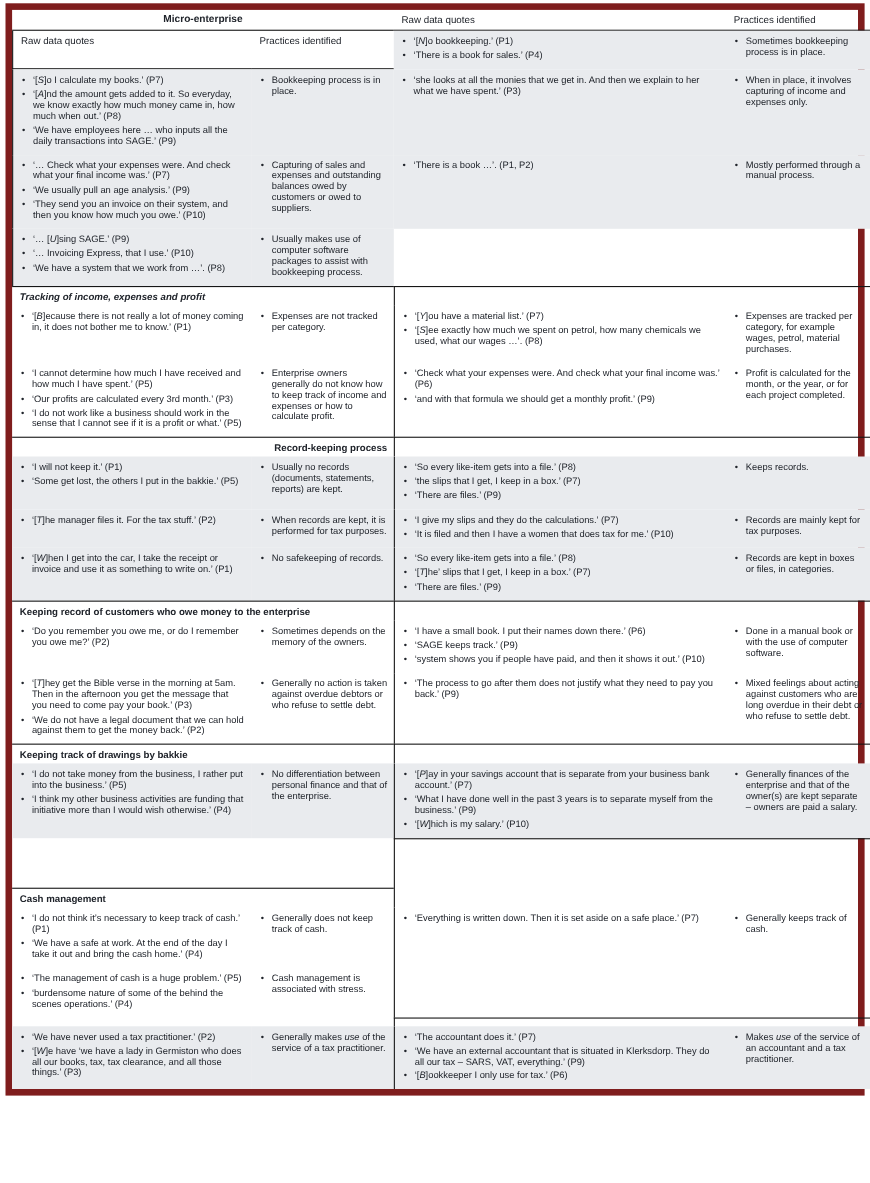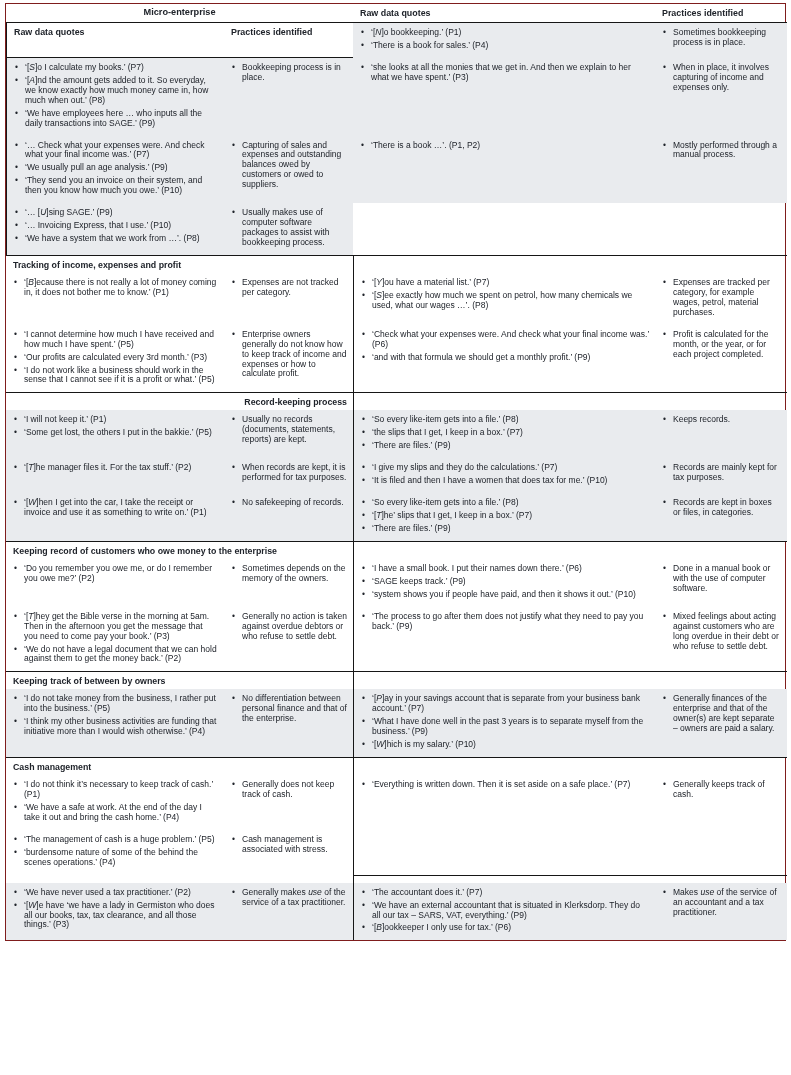--- a/index.html
+++ b/index.html
@@ -10,33 +10,33 @@
     -webkit-font-smoothing:antialiased;
   }
   .page{padding:3px 5px 0 5px;}
   .box-title{
     font-size:9.5px;font-weight:bold;color:#1d2a38;
     padding:1px 0 3px 1px;letter-spacing:0.1px;
   }
   .tbl{
     display:grid;
     grid-template-columns:218px 129px 302px 132px;
-    border:1px solid #7f1d1d;
+    border:6px solid #7f1d1d;
     background:#ffffff;
     width:781px;box-sizing:border-box;
   }
   .c{box-sizing:border-box;min-width:0;}
   .dv{border-left:1px solid #161616;}
   
   .hhead{
     text-align:center;font-weight:bold;font-size:9.2px;
     padding:3px 6px 3px 6px;border-bottom:1px solid #161616;
   }
   .chead{
-    font-weight:bold;font-size:8.9px;
+    font-weight:normal;font-size:8.9px;
     padding:4px 6px 4px 7px;border-bottom:1px solid #161616;
   }
   
   .sh-left,.sh-right{border-top:1px solid #161616;padding:4px 6px 3px 7px;}
   .sh{font-weight:bold;font-size:8.8px;}
   
   .q,.p{padding:5px 6px 7px 7px;}
   .shade{background:#e9ebee;}
   .blist{margin:0;padding:0;list-style:none;font-size:8.5px;line-height:1.17;}
   .blist li{position:relative;padding-left:11px;}
@@ -128,21 +128,21 @@
           <li><span class="bu">•</span>‘… [<i>U</i>]sing SAGE.’ (P9)</li>
           <li><span class="bu">•</span>‘… Invoicing Express, that I use.’ (P10)</li>
           <li><span class="bu">•</span>‘We have a system that we work from …’. (P8)</li>
         </ul>
       </div>
       <div class="c p shade">
         <ul class="blist">
           <li><span class="bu">•</span>Usually makes use of computer software packages to assist with bookkeeping process.</li>
         </ul>
       </div>
-      <div class="c sh-left" style="grid-column: 1 / 3;">
+      <div class="c sh-left" style="grid-column: 1 / 3; font-style: italic;">
         <div class="sh">Tracking of income, expenses and profit</div>
       </div>
       <div class="c sh-right dv" style="grid-column: 3 / 5;"></div>
       <div class="c q">
         <ul class="blist">
           <li><span class="bu">•</span>‘[<i>B</i>]ecause there is not really a lot of money coming in, it does not bother me to know.’ (P1)</li>
         </ul>
       </div>
       <div class="c p">
         <ul class="blist">
@@ -294,21 +294,21 @@
         <ul class="blist">
           <li><span class="bu">•</span>‘The process to go after them does not justify what they need to pay you back.’ (P9)</li>
         </ul>
       </div>
       <div class="c p">
         <ul class="blist">
           <li><span class="bu">•</span>Mixed feelings about acting against customers who are long overdue in their debt or who refuse to settle debt.</li>
         </ul>
       </div>
       <div class="c sh-left" style="grid-column: 1 / 3;">
-        <div class="sh">Keeping track of between by owners</div>
+        <div class="sh">Keeping track of drawings by bakkie</div>
       </div>
       <div class="c sh-right dv" style="grid-column: 3 / 5;"></div>
       <div class="c q shade">
         <ul class="blist">
           <li><span class="bu">•</span>‘I do not take money from the business, I rather put into the business.’ (P5)</li>
           <li><span class="bu">•</span>‘I think my other business activities are funding that initiative more than I would wish otherwise.’ (P4)</li>
         </ul>
       </div>
       <div class="c p shade">
         <ul class="blist">
@@ -320,21 +320,21 @@
           <li><span class="bu">•</span>‘[<i>P</i>]ay in your savings account that is separate from your business bank account.’ (P7)</li>
           <li><span class="bu">•</span>‘What I have done well in the past 3 years is to separate myself from the business.’ (P9)</li>
           <li><span class="bu">•</span>‘[<i>W</i>]hich is my salary.’ (P10)</li>
         </ul>
       </div>
       <div class="c p shade">
         <ul class="blist">
           <li><span class="bu">•</span>Generally finances of the enterprise and that of the owner(s) are kept separate – owners are paid a salary.</li>
         </ul>
       </div>
-      <div class="c sh-left" style="grid-column: 1 / 3;">
+      <div class="c sh-left" style="grid-column: 1 / 3; margin-top: 45px;">
         <div class="sh">Cash management</div>
       </div>
       <div class="c sh-right dv" style="grid-column: 3 / 5;"></div>
       <div class="c q">
         <ul class="blist">
           <li><span class="bu">•</span>‘I do not think it’s necessary to keep track of cash.’ (P1)</li>
           <li><span class="bu">•</span>‘We have a safe at work. At the end of the day I take it out and bring the cash home.’ (P4)</li>
         </ul>
       </div>
       <div class="c p">

